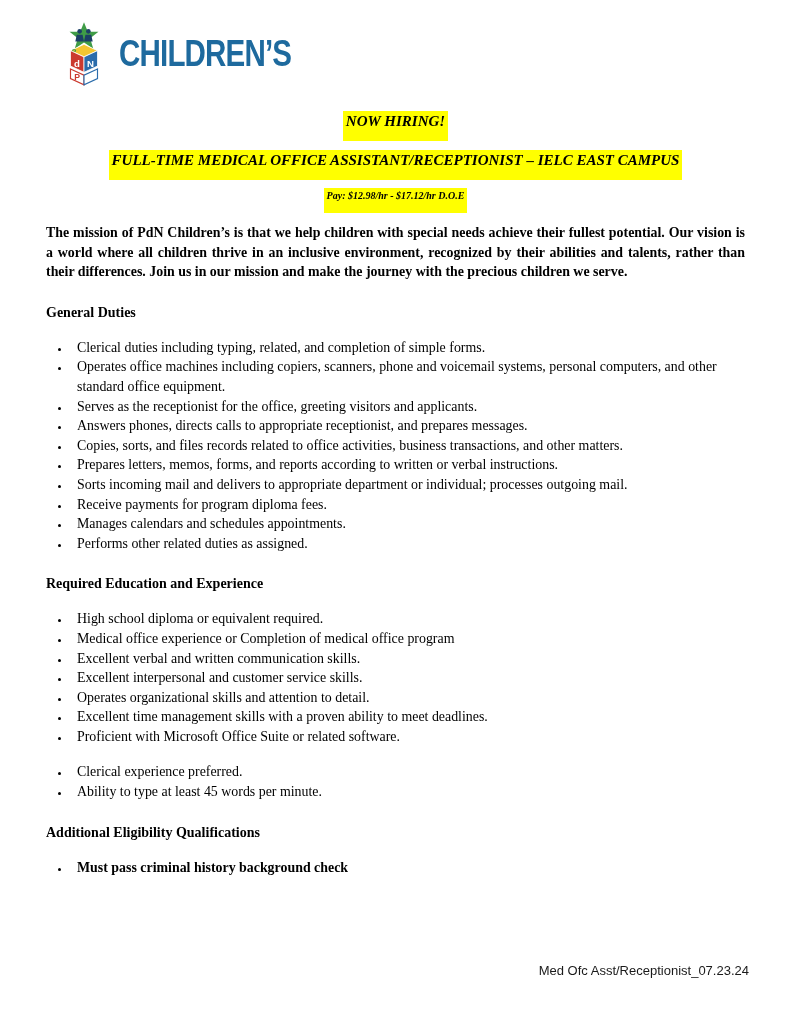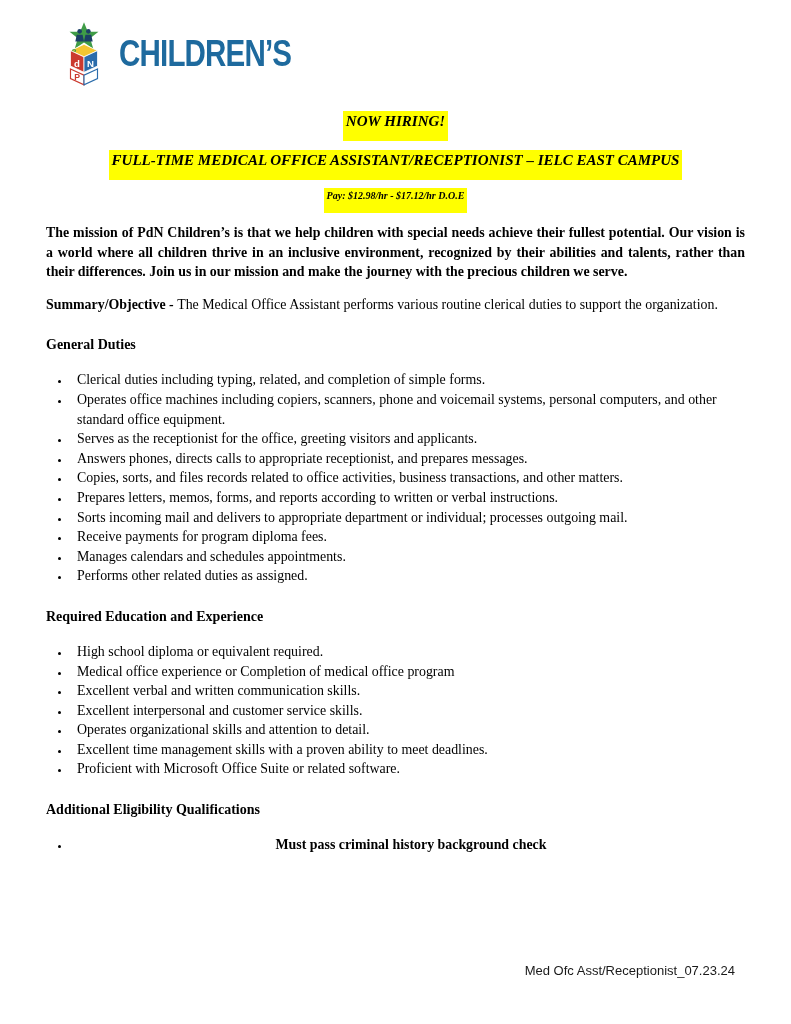--- a/index.html
+++ b/index.html
@@ -38,24 +38,24 @@
   
   .section-heading{
     font-size:14px;font-weight:bold;margin:21px 0 0 0;line-height:19px;
   }
   .bullet-list{
     margin:16px 0 0 4px;padding-left:21px;font-size:13.9px;line-height:19.6px;
     list-style:disc outside;
   }
   .bullet-list li{padding-left:6px;}
   .bullet-list li::marker{font-size:.8em;}
-  .bullet-list.bold li{font-weight:bold;text-align:center;}
+  .bullet-list.bold li{font-weight:bold;}
   
   .footer{
-    position:absolute;right:56px;bottom:46px;
+    position:absolute;right:42px;bottom:46px;
     font-family:"Liberation Sans","DejaVu Sans",sans-serif;
     font-size:13px;color:#1a1a1a;padding-left:36px;
   }
 </style>
 </head>
 <body>
 
 <div class="page">
 
   <header>
@@ -89,21 +89,20 @@
   </header>
 
   <div class="headlines">
     <p class="hl"><mark>NOW HIRING!</mark></p>
     <p class="hl"><mark>FULL-TIME MEDICAL OFFICE ASSISTANT/RECEPTIONIST – IELC EAST CAMPUS</mark></p>
     <p class="hl pay"><mark>Pay: $12.98/hr - $17.12/hr D.O.E</mark></p>
   </div>
 
   <p class="mission">The mission of PdN Children’s is that we help children with special needs achieve their fullest potential. Our vision is a world where all children thrive in an inclusive environment, recognized by their abilities and talents, rather than their differences. Join us in our mission and make the journey with the precious children we serve.</p>
 
-  <p class="summary"><b>Summary/Objective - </b><span>The Medical Office Assistant performs various routine clerical duties to support the organization.</span></p>
 
   <div id="sections">
       <h2 class="section-heading">General Duties</h2>
       <ul class="bullet-list">
         <li>Clerical duties including typing, related, and completion of simple forms.</li>
         <li>Operates office machines including copiers, scanners, phone and voicemail systems, personal computers, and other standard office equipment.</li>
         <li>Serves as the receptionist for the office, greeting visitors and applicants.</li>
         <li>Answers phones, directs calls to appropriate receptionist, and prepares messages.</li>
         <li>Copies, sorts, and files records related to office activities, business transactions, and other matters.</li>
         <li>Prepares letters, memos, forms, and reports according to written or verbal instructions.</li>
@@ -115,20 +114,24 @@
       <h2 class="section-heading">Required Education and Experience</h2>
       <ul class="bullet-list">
         <li>High school diploma or equivalent required.</li>
         <li>Medical office experience or Completion of medical office program</li>
         <li>Excellent verbal and written communication skills.</li>
         <li>Excellent interpersonal and customer service skills.</li>
         <li>Operates organizational skills and attention to detail.</li>
         <li>Excellent time management skills with a proven ability to meet deadlines.</li>
         <li>Proficient with Microsoft Office Suite or related software.</li>
       </ul>
+      <ul class="bullet-list">
+        <li>Clerical experience preferred.</li>
+        <li>Ability to type at least 45 words per minute.</li>
+      </ul>
       <h2 class="section-heading">Additional Eligibility Qualifications</h2>
       <ul class="bullet-list bold">
         <li>Must pass criminal history background check</li>
       </ul>
     </div>
 
   <div class="footer">
     <span>Med Ofc Asst/Receptionist_07.23.24</span>
   </div>
 

